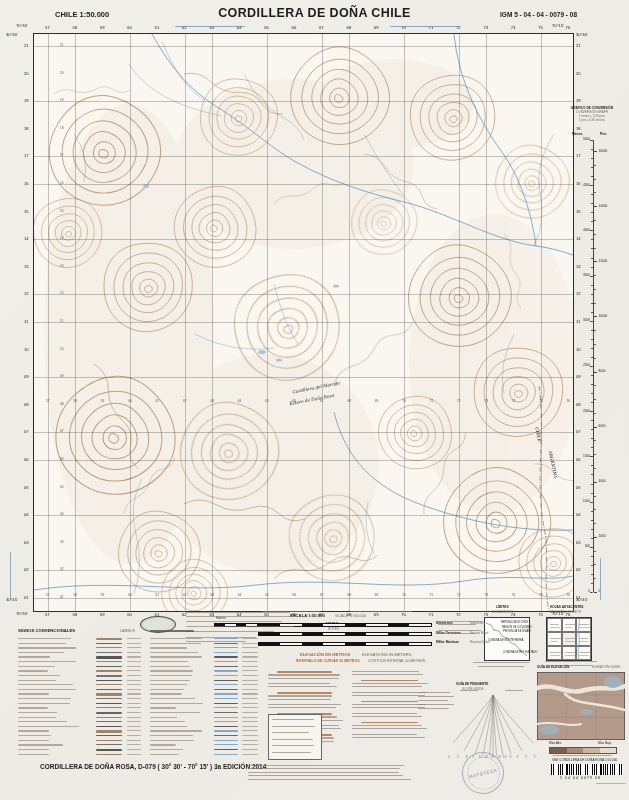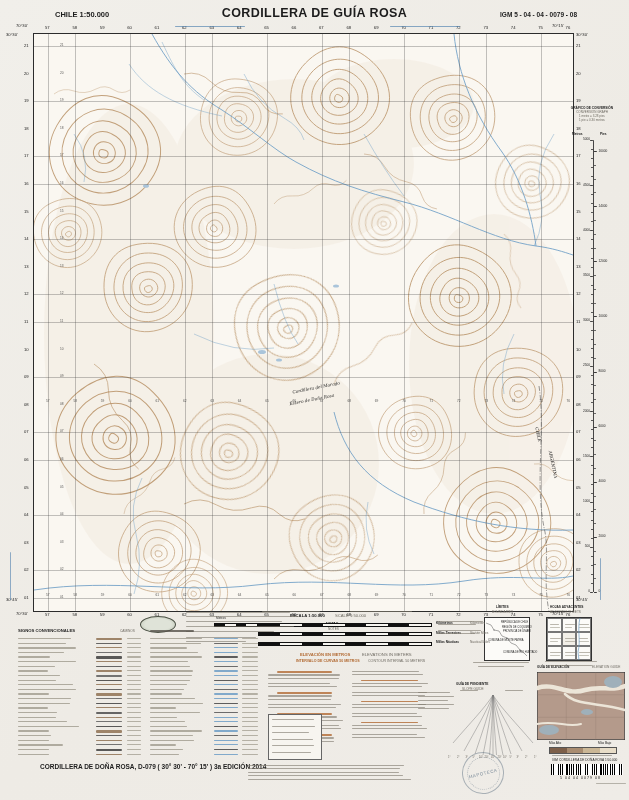--- a/index.html
+++ b/index.html
@@ -40,21 +40,21 @@
     background:radial-gradient(ellipse at center,#dfe3d8 0 55%,#aeb6a4 100%);}
   .legbar{position:absolute;left:549px;top:747px;width:66px;height:5px;border:0.4px solid #555;display:flex;}
   .legbar div{flex:1;}
 </style>
 </head>
 <body>
 
 <div id="sheet">
 
   <span class="t f7 b" style="left:55px;top:11px">CHILE  1:50.000</span>
-  <div class="header-title">CORDILLERA DE GUÍA ROSA</div>
+  <div class="header-title">CORDILLERA DE DOÑA CHILE</div>
   <span class="t f6 b" style="right:52px;top:12px">IGM 5 - 04 - 04 - 0079 - 08</span>
 
   <div id="map">
     <svg id="map-art" viewBox="0 0 539 577" preserveAspectRatio="none">
       <defs>
         <g id="ridge">
           <path d="M0,-42 C26,-40 44,-22 40,2 C36,26 16,40 -6,38 C-28,36 -44,16 -40,-8 C-36,-30 -22,-44 0,-42Z"></path>
           <path d="M1,-33 C21,-31 34,-17 31,1 C28,19 12,31 -5,29 C-22,27 -34,12 -31,-7 C-28,-23 -15,-34 1,-33Z"></path>
           <path d="M0,-24 C15,-23 25,-12 23,1 C21,13 8,23 -4,21 C-16,19 -25,9 -23,-5 C-21,-17 -12,-25 0,-24Z"></path>
           <path d="M0,-16 C10,-15 17,-8 15,1 C13,9 5,15 -3,14 C-11,13 -17,6 -15,-4 C-14,-12 -8,-17 0,-16Z"></path>

